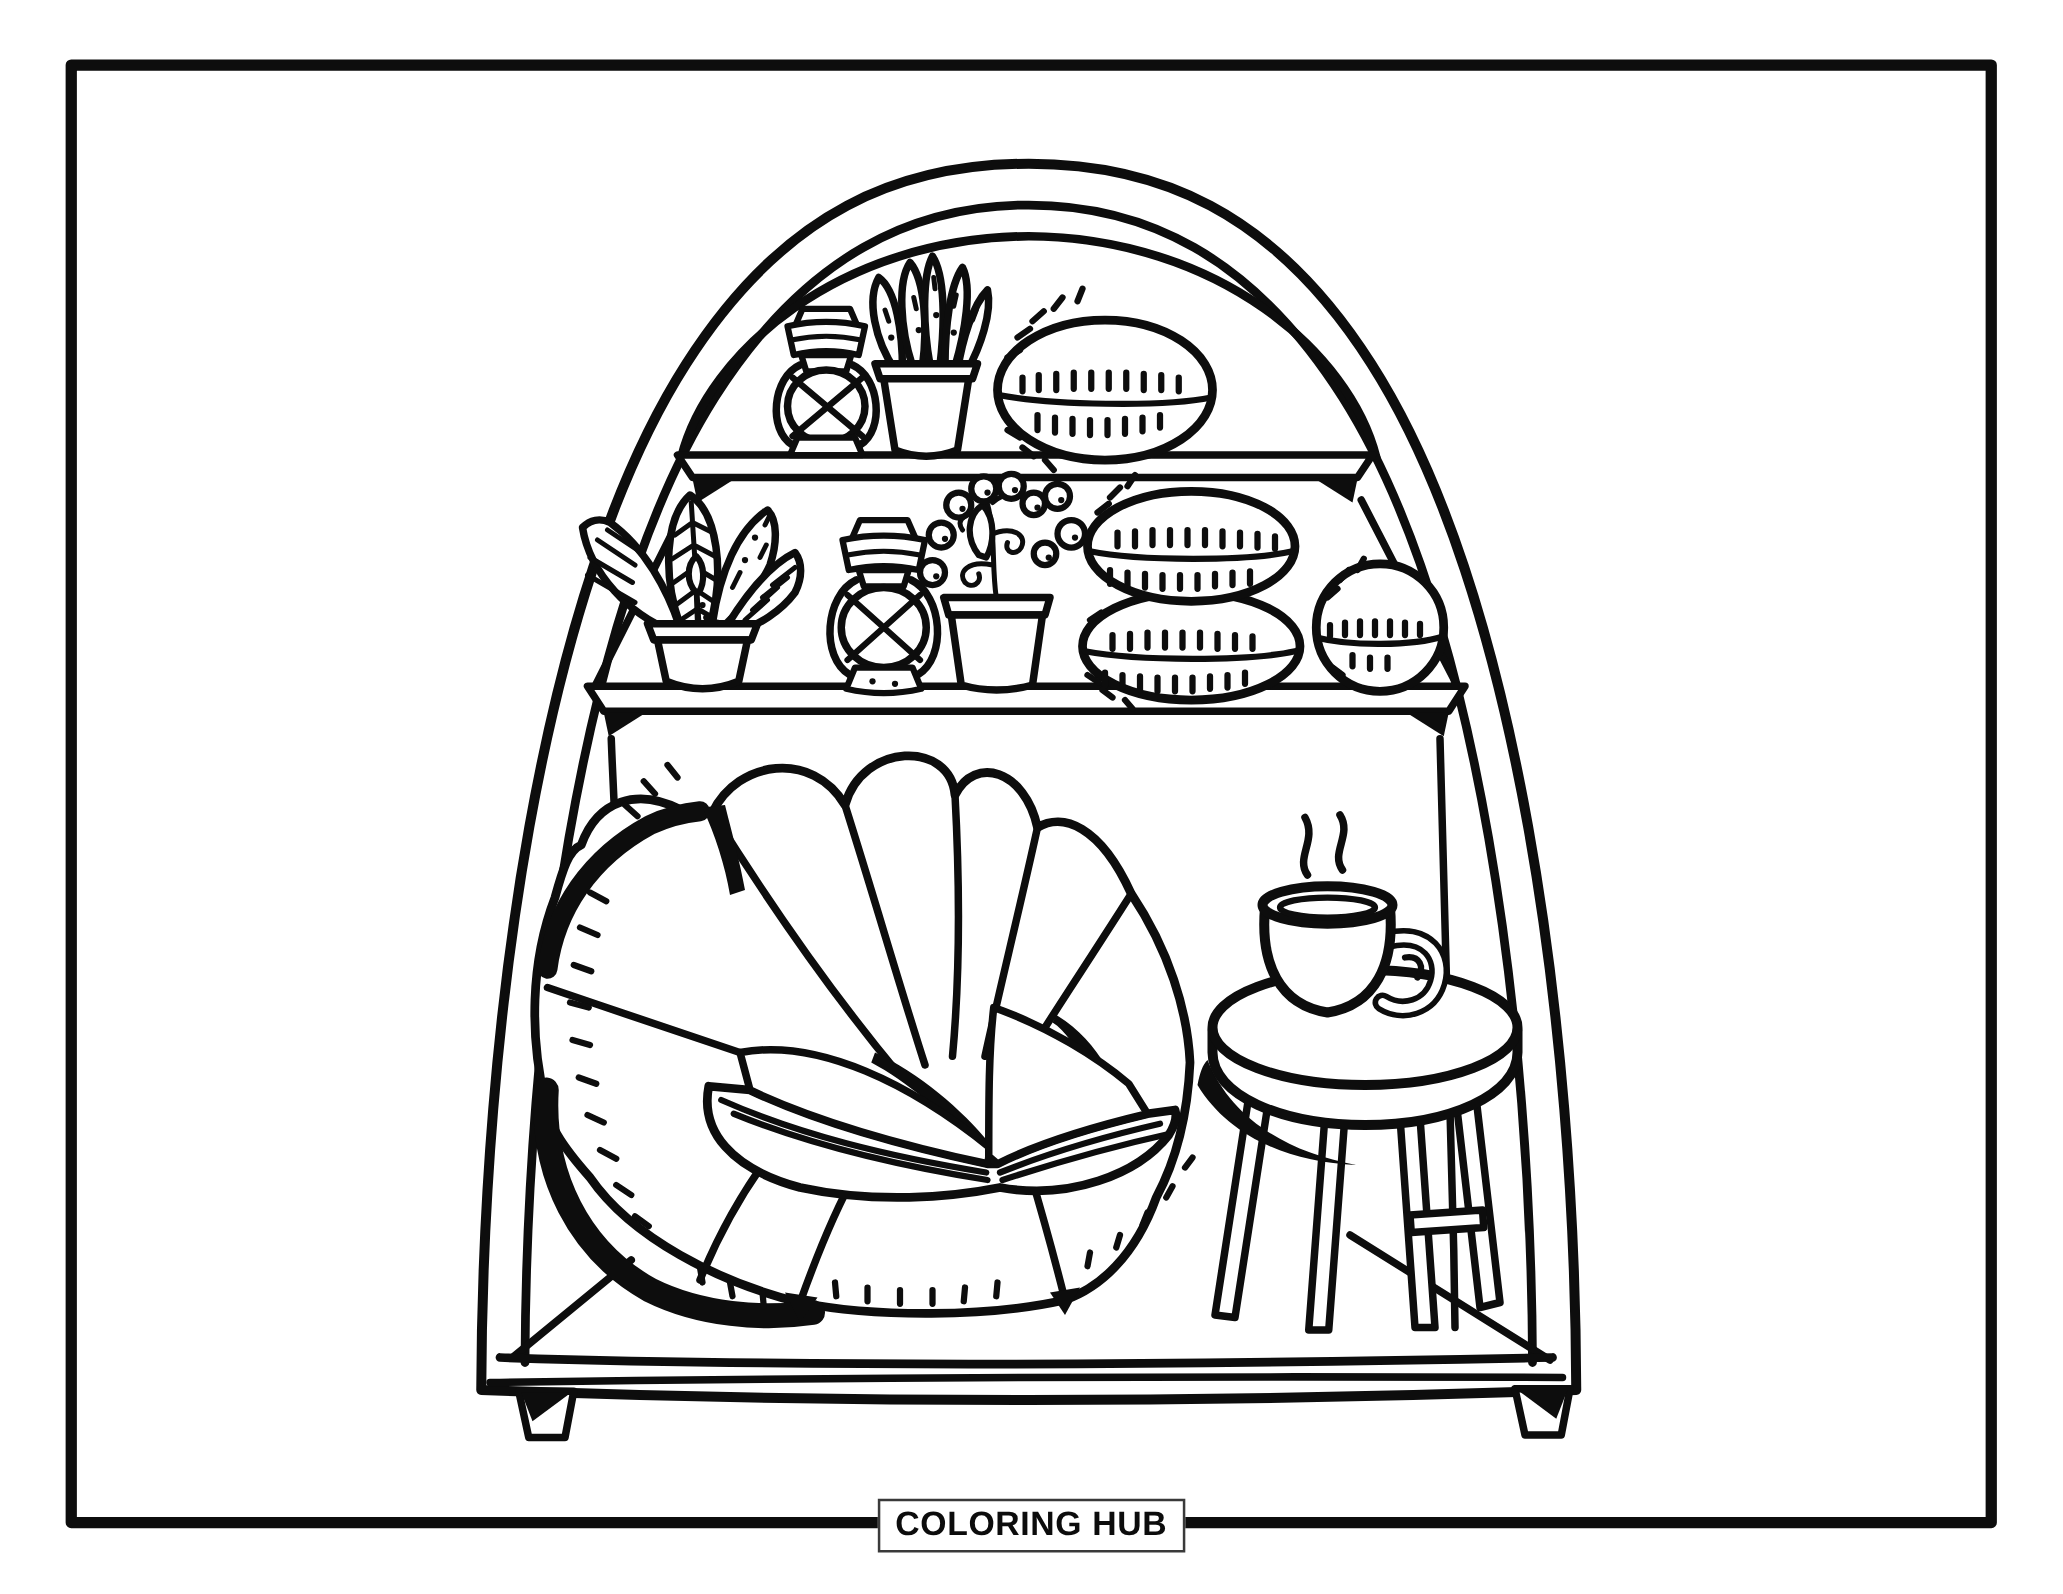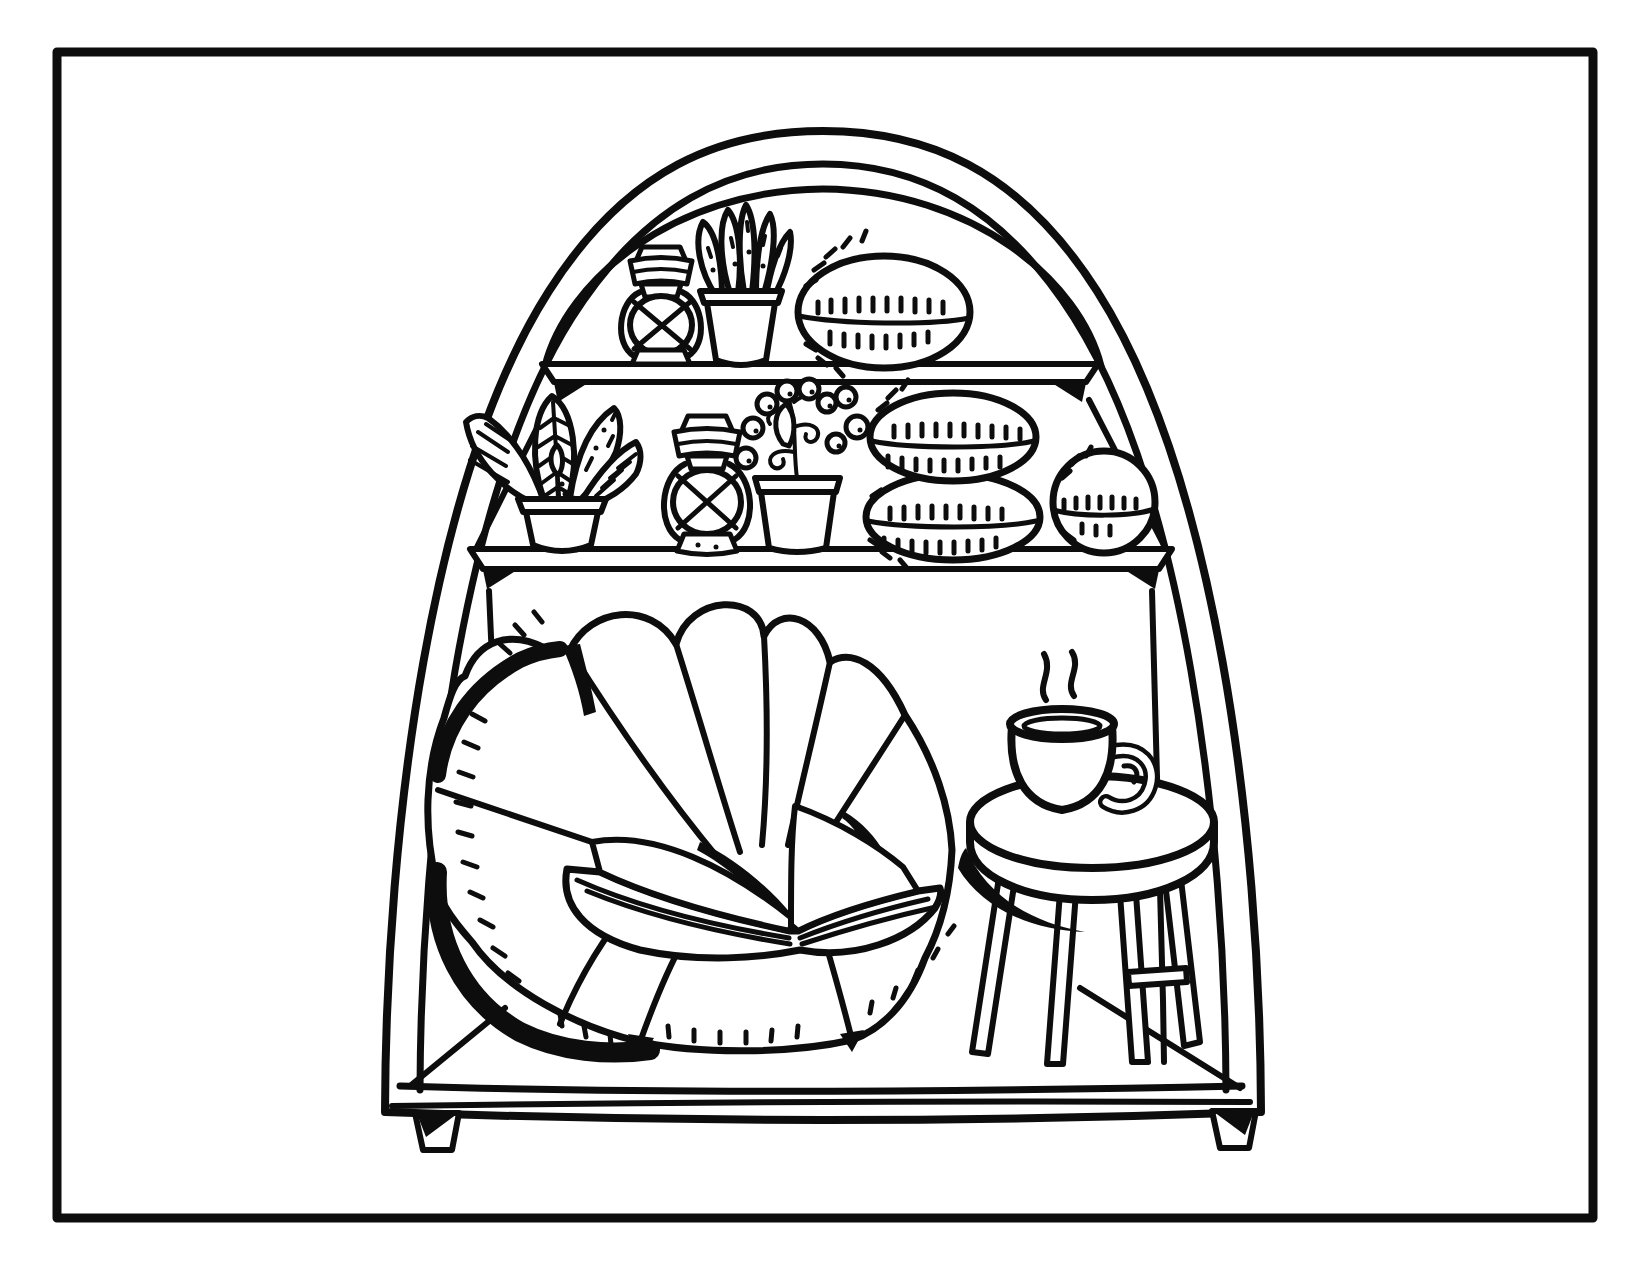--- a/index.html
+++ b/index.html
@@ -253,13 +253,16 @@
     <path class="w16" d="M1110,752 C1142,744 1156,766 1150,786 C1144,806 1122,812 1106,802"></path>
     <path d="M1110,752 C1142,744 1156,766 1150,786 C1144,806 1122,812 1106,802" style="fill:none;stroke:var(--bg);stroke-width:7;"></path>
     <path class="s5" d="M1124,766 C1136,764 1140,774 1134,782"></path>
     <path class="f8" d="M1012,726 C1008,772 1024,804 1062,810 C1100,804 1116,772 1112,726 Z"></path>
     <ellipse class="f8" cx="1062" cy="724" rx="52" ry="15"></ellipse>
     <ellipse class="f5" cx="1062" cy="726" rx="38" ry="8"></ellipse>
     <path class="s6" d="M1046,700 C1036,686 1054,672 1044,654 M1074,696 C1064,682 1082,668 1072,652"></path>
   </g>
 </svg>
 
+<div class="brand">
+  <span>COLORING HUB</span>
 </div>
+</div>
 
 </body></html>

